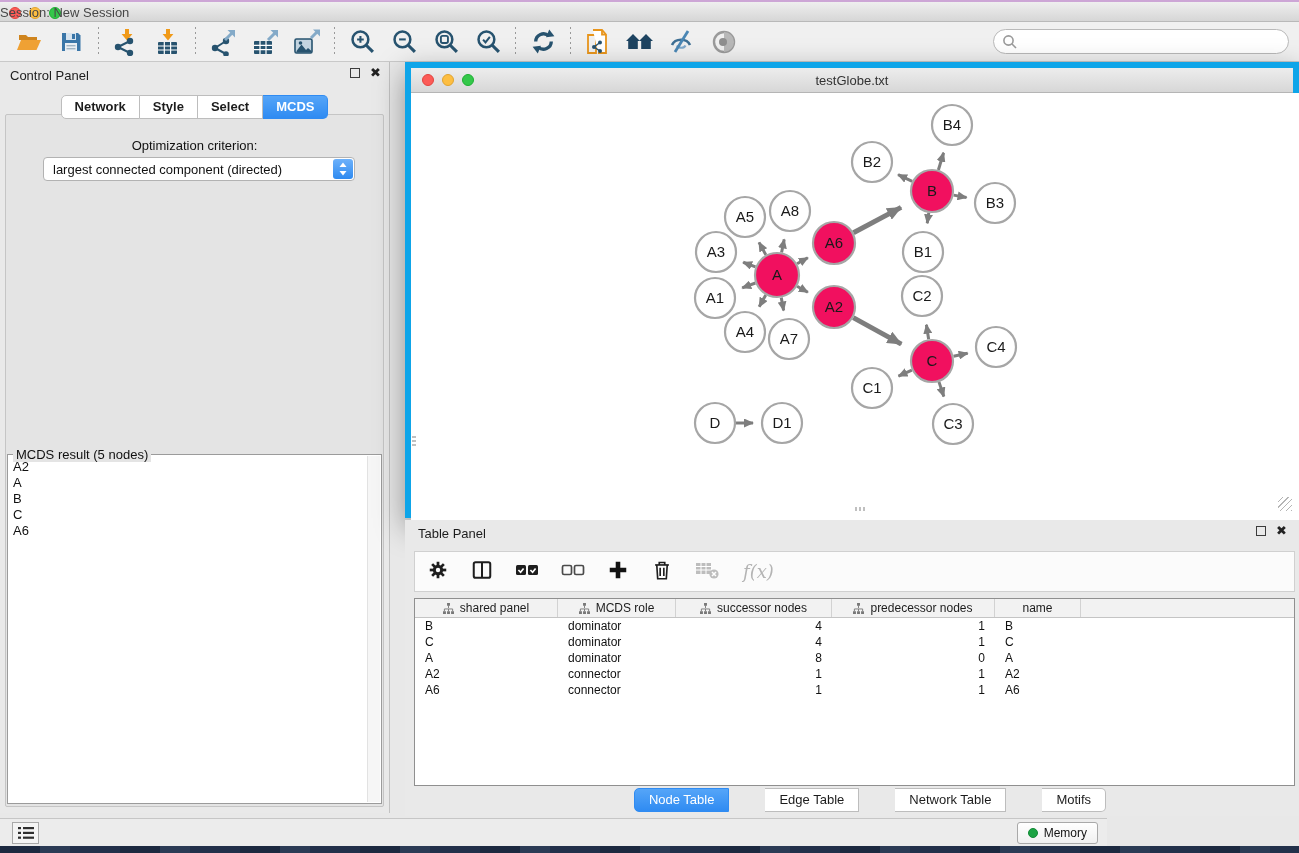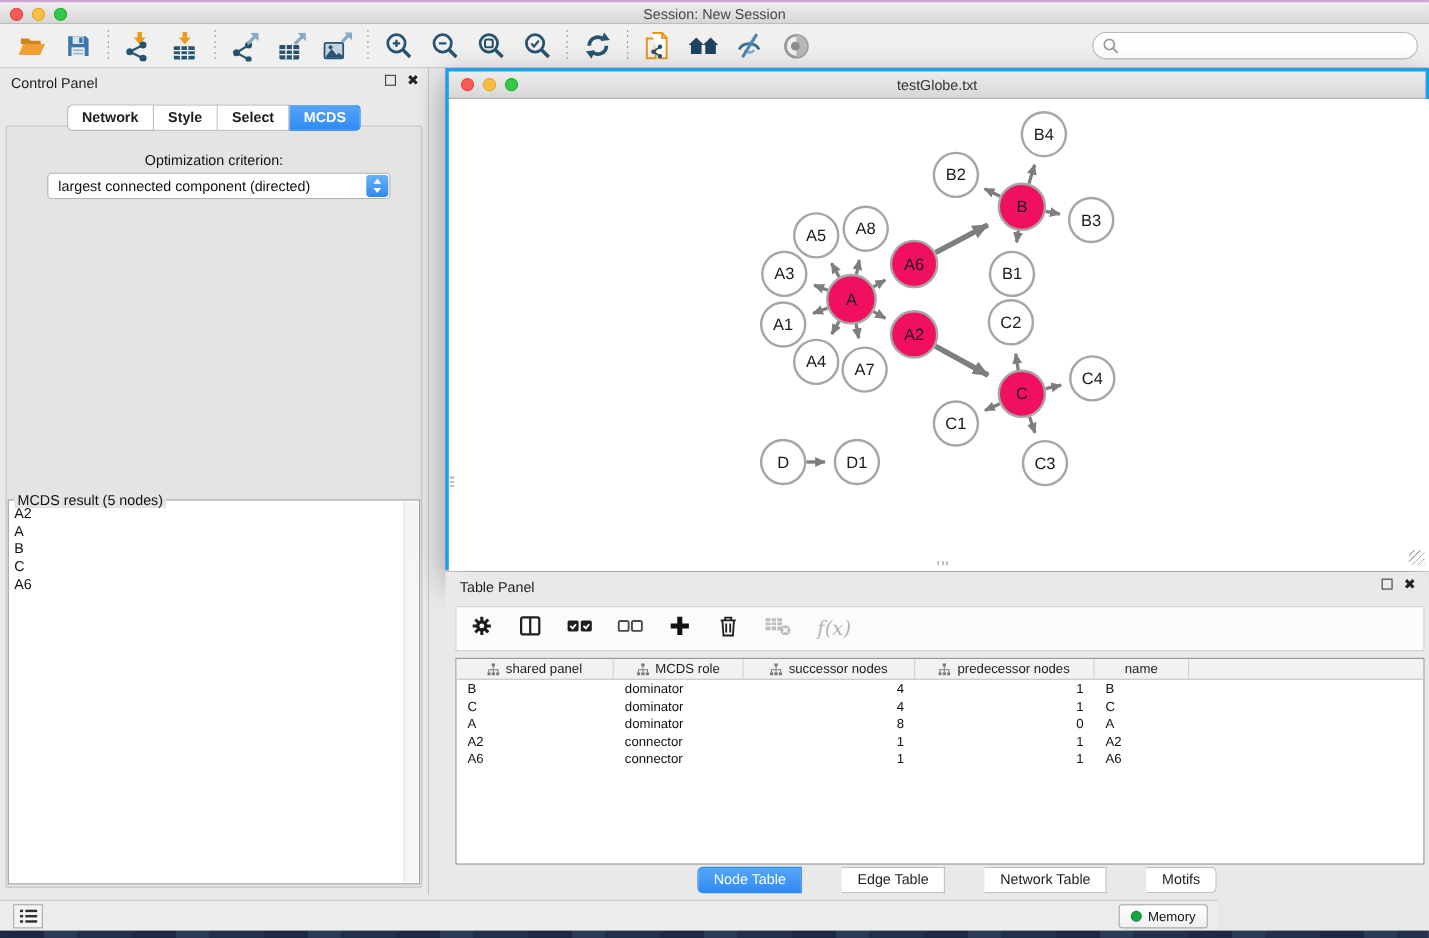--- a/index.html
+++ b/index.html
@@ -4,21 +4,21 @@
 <style>
   * { margin:0; padding:0; box-sizing:border-box; }
   html,body { width:1299px; height:853px; overflow:hidden;
     font-family:"Liberation Sans","DejaVu Sans",sans-serif;
     background:#e8e8e8; -webkit-font-smoothing:antialiased; }
 
   
   .titlebar { position:absolute; left:0; top:0; width:1299px; height:22px;
     background:linear-gradient(#efefef,#d6d6d6);
     border-top:2px solid #cda6d6; border-bottom:1px solid #b9b9b9; }
-  .titlebar .title { position:absolute; left:0; right:0; top:3px; text-align:center;
+  .titlebar .title { position:absolute; left:0; right:0; top:3px; text-align:left;
     font-size:13px; color:#474747; }
   .lights { position:absolute; left:9px; top:5px; display:flex; gap:8px; }
   .light { width:12px; height:12px; border-radius:50%; }
   .light.red { background:#fc5b57; border:1px solid #e2443f; }
   .light.yellow { background:#fdbe41; border:1px solid #e0a430; }
   .light.green { background:#34c84a; border:1px solid #1eaf33; }
 
   
   .toolbar { position:absolute; left:0; top:22px; width:1299px; height:40px;
     background:#f0f0f0; border-bottom:1px solid #c9c9c9;
@@ -65,21 +65,21 @@
     border:1px solid #9b9b9b; background:#fff; }
   .result-legend { position:absolute; left:5px; top:-8px; background:#e4e4e4;
     padding:0 3px; font-size:13px; color:#111; }
   .result-list { position:absolute; left:2px; top:4px; right:16px; bottom:2px;
     font-size:13px; color:#111; line-height:16px; padding-left:3px; overflow:hidden; }
   .result-scroll { position:absolute; right:1px; top:1px; width:13px; bottom:1px;
     background:#f6f6f6; border-left:1px solid #e2e2e2; }
 
   
   .net-window { position:absolute; left:405px; top:62px; width:894px; height:456px;
-    background:#8b5cf6; border:3px solid #0ea5e9;
+    background:#404040; border:6px solid #0ea5e9;
     box-shadow:0 10px 28px rgba(0,0,0,.38); }
   .net-titlebar { position:absolute; left:0; top:0; right:0; height:25px;
     background:linear-gradient(#ededed,#d7d7d7); border-bottom:1px solid #b5b5b5; }
   .net-titlebar .title { position:absolute; left:0; right:0; top:5px; text-align:center;
     font-size:13px; color:#333; }
   .net-canvas { position:absolute; left:0; top:25px; width:892px; height:429px; background:#fff; }
   .corner-grip { position:absolute; right:1px; bottom:1px; width:14px; height:14px;
     background:repeating-linear-gradient(135deg, transparent 0 3px, #b5b5b5 3px 4px); }
   .edge-nub-left { position:absolute; left:1px; top:368px; width:4px; height:10px;
     background:repeating-linear-gradient(#c0c0c0 0 2px, transparent 2px 4px); }

